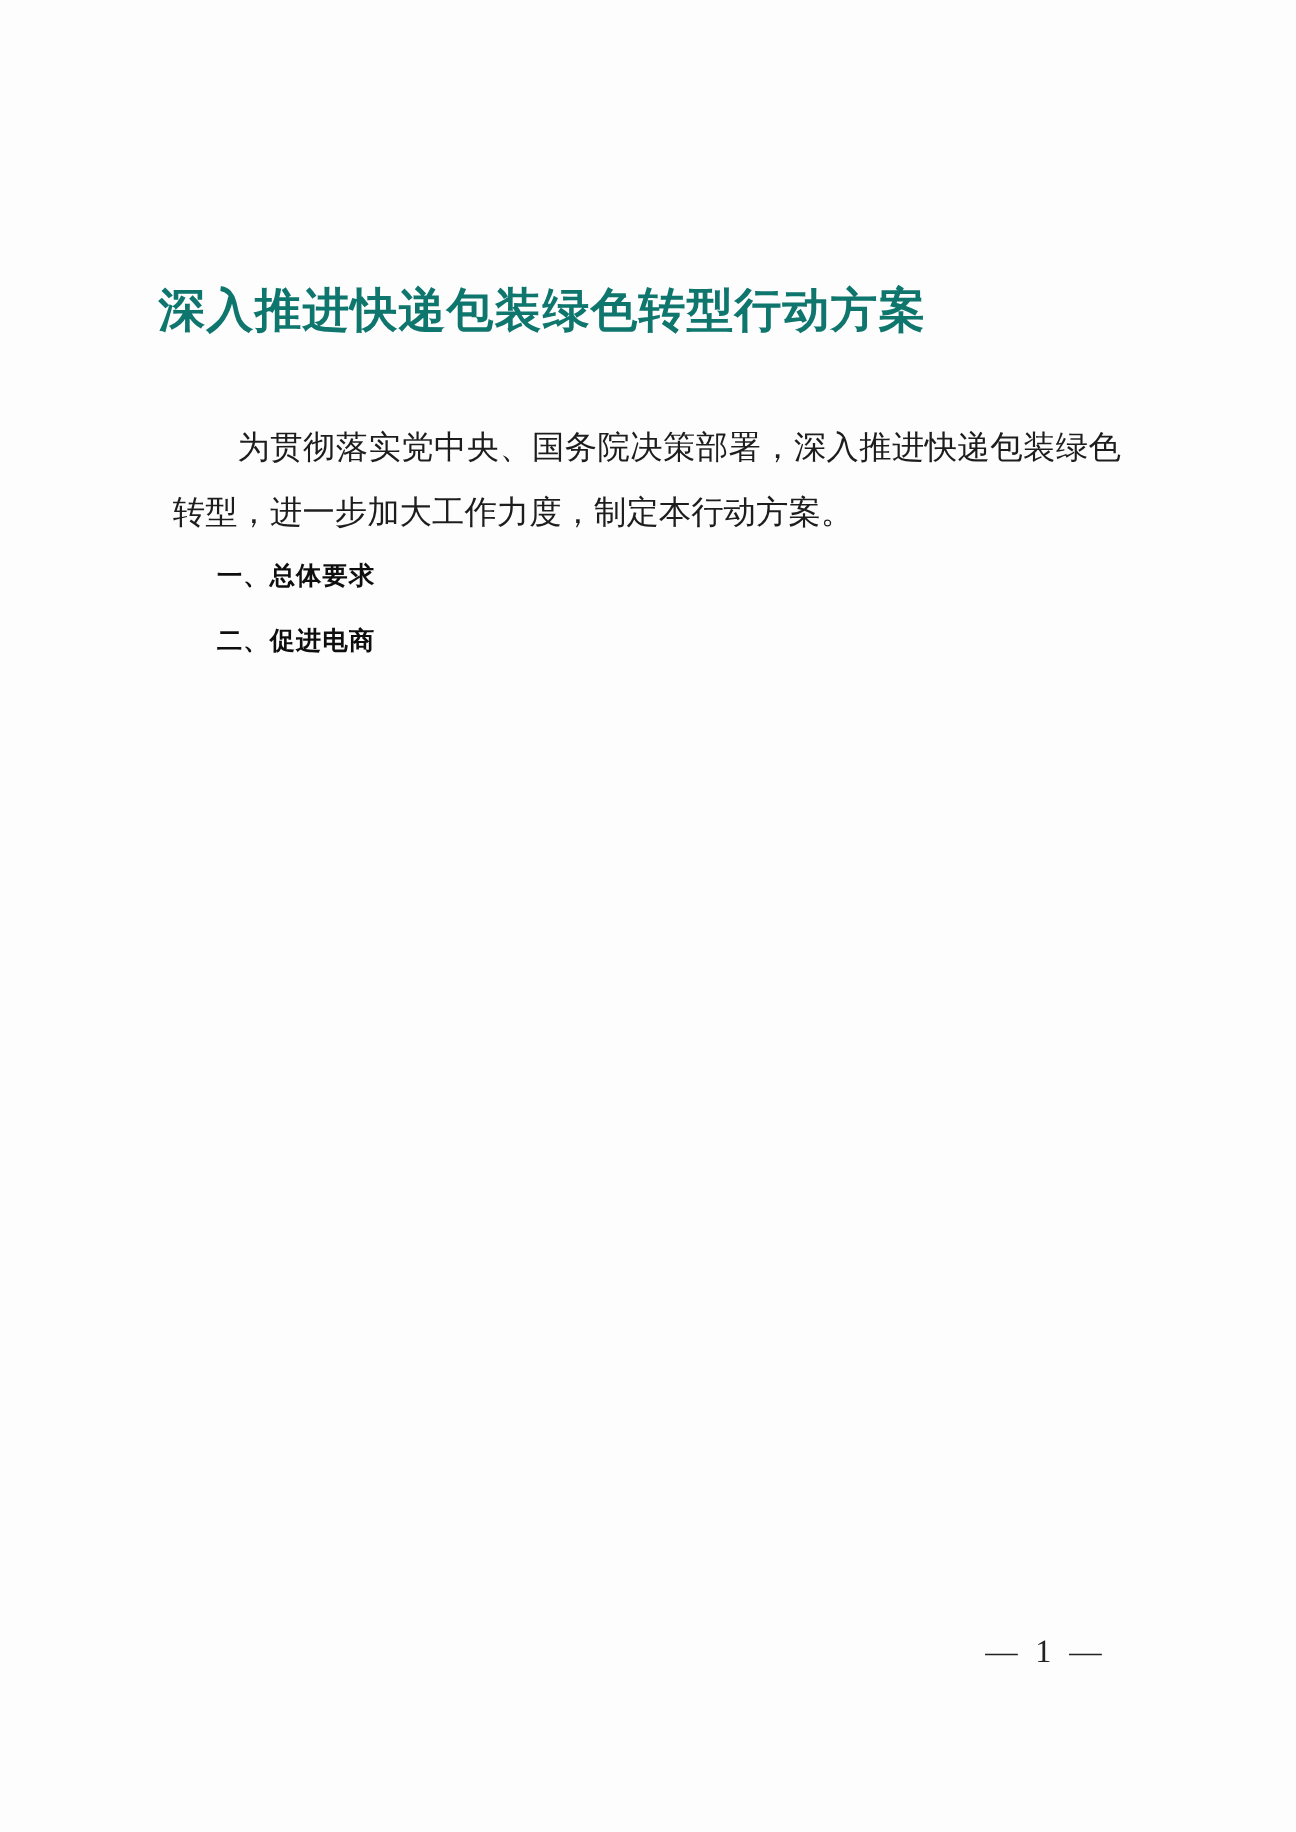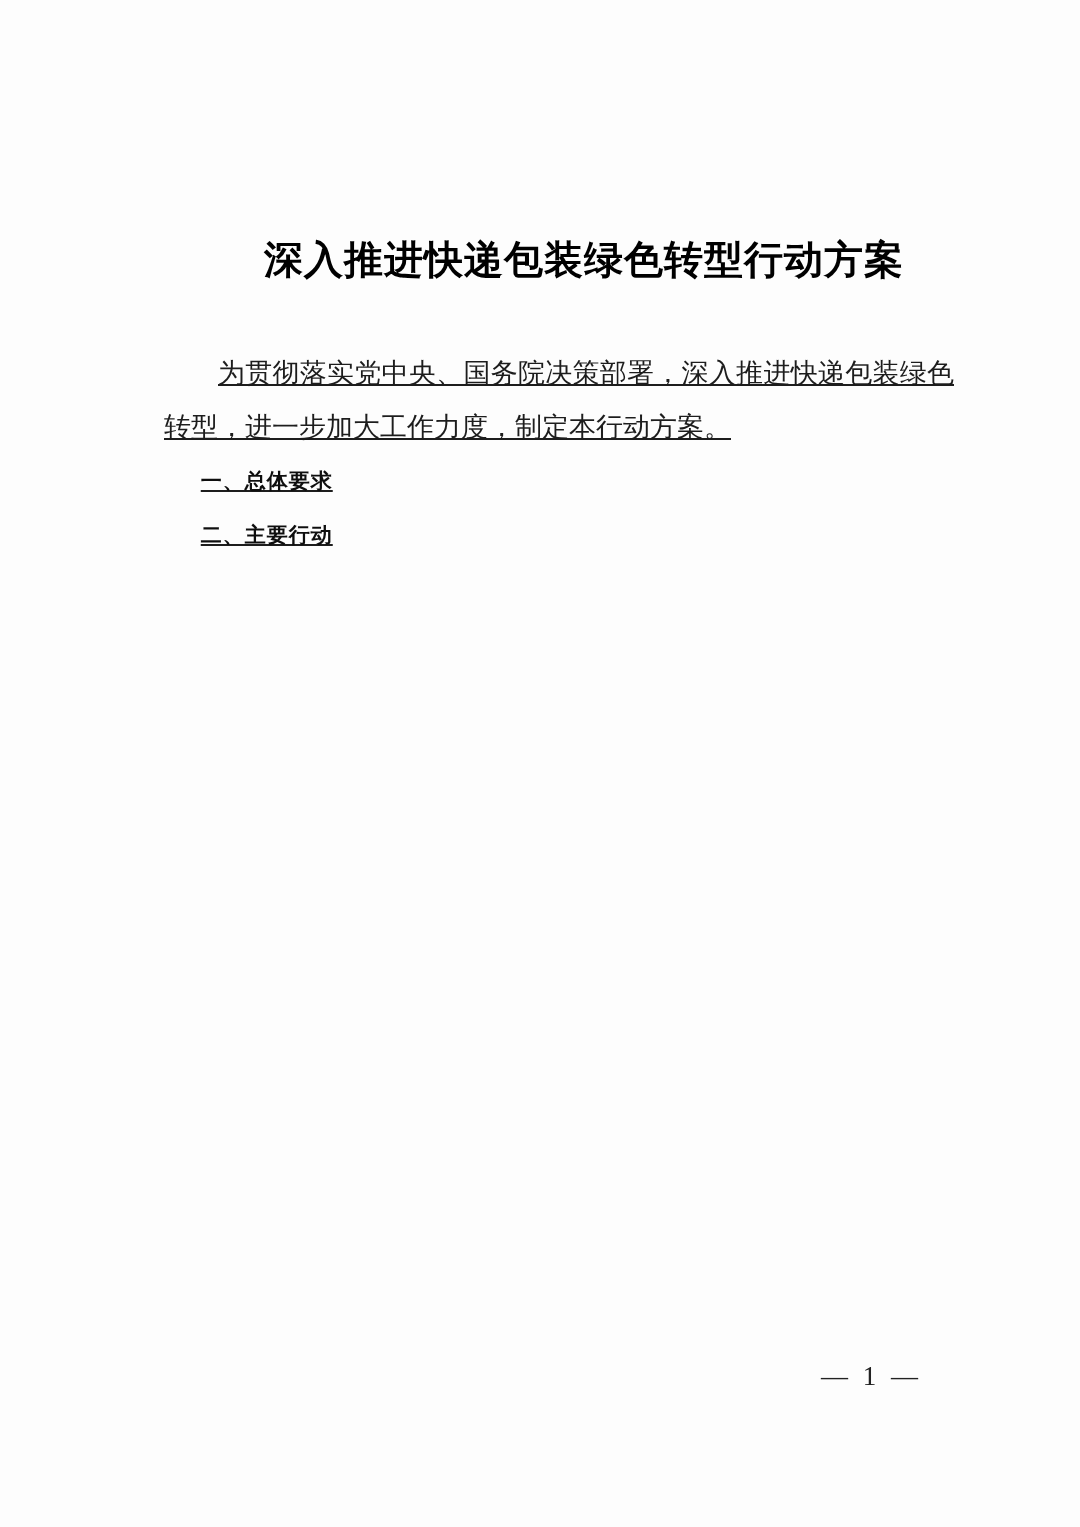--- a/index.html
+++ b/index.html
@@ -16,35 +16,34 @@
     height: 1527px;
     background: #fdfdfd;
     overflow: hidden;
   }
   .doc-title {
     position: absolute;
     top: 234px;
     left: 0;
     width: 904px;
     margin: 0;
-    text-align: right;
+    text-align: center;
     font-family: "Liberation Serif", "DejaVu Serif", serif;
     font-weight: bold;
     font-size: 39px;
     line-height: 52px;
     letter-spacing: 1px;
-    color: #000000;
+    color: #0f766e;
   }
   .doc-body {
     position: absolute;
-    left: 164px;
+    left: 144px;
     top: 347px;
     width: 790px;
     color: #1d1d1d;
-    text-decoration: underline;
   }
   .para {
     margin: 0;
     font-family: "Liberation Serif", "DejaVu Serif", serif;
     font-size: 27px;
     line-height: 53.5px;
     text-indent: 2em;
     text-align: justify;
     text-justify: inter-ideograph;
   }
@@ -77,19 +76,19 @@
   <h1 class="doc-title">深入推进快递包装绿色转型行动方案</h1>
 
   <div class="doc-body">
 
     <p class="para">为贯彻落实党中央、国务院决策部署，深入推进快递包装绿色转型，进一步加大工作力度，制定本行动方案。</p>
 
     <h2 class="section-heading">一、总体要求</h2>
 
 
 
-    <h2 class="section-heading">二、主要行动</h2>
+    <h2 class="section-heading">二、促进电商</h2>
 
   </div>
 
   <div class="page-number">— 1 —</div>
 
 </div>
 
 </body></html>

